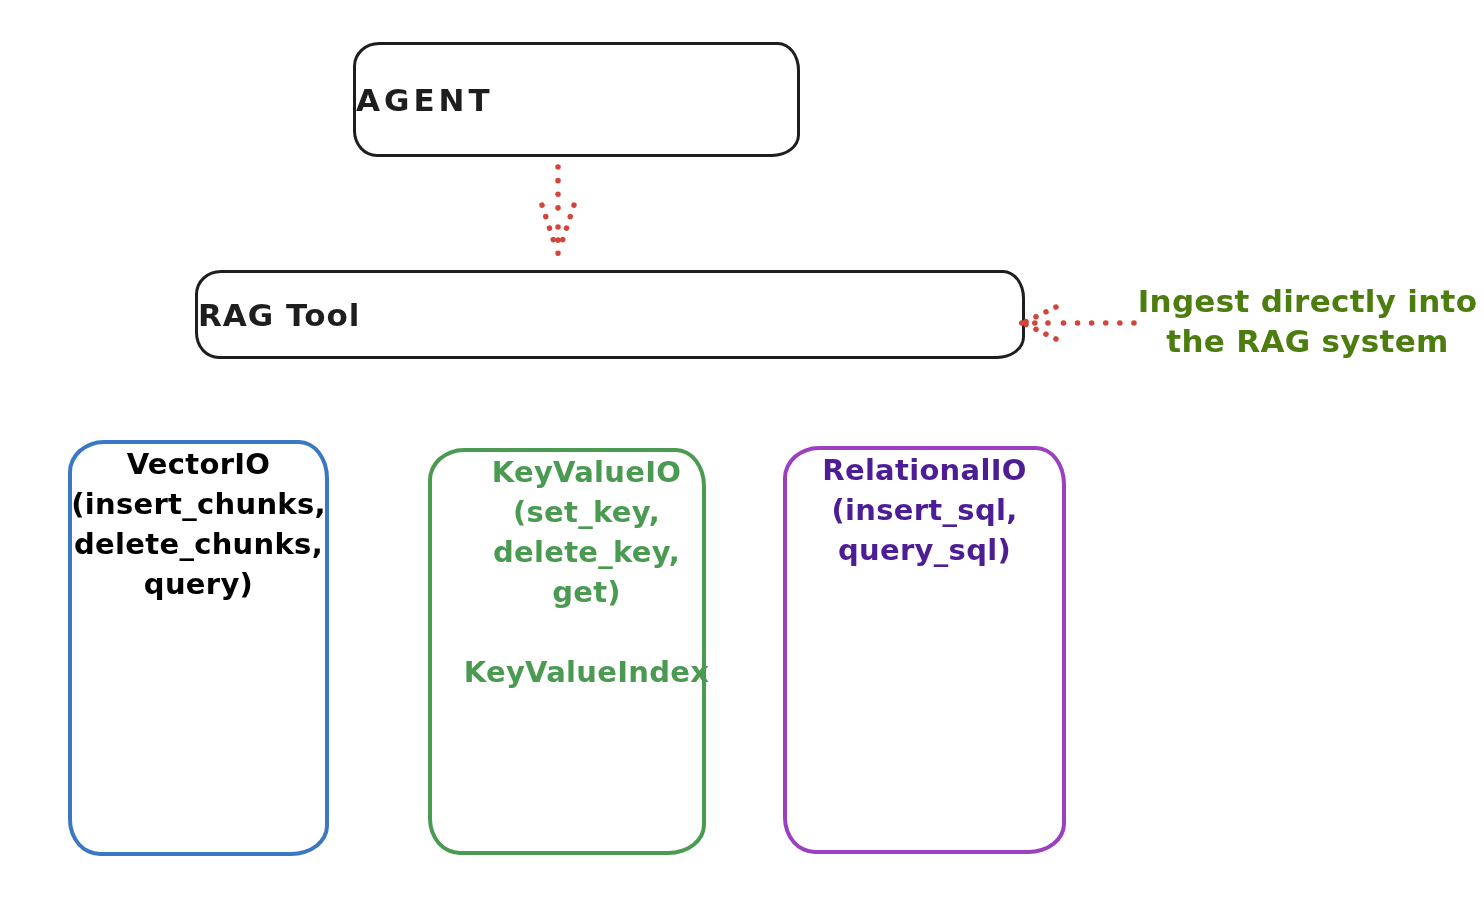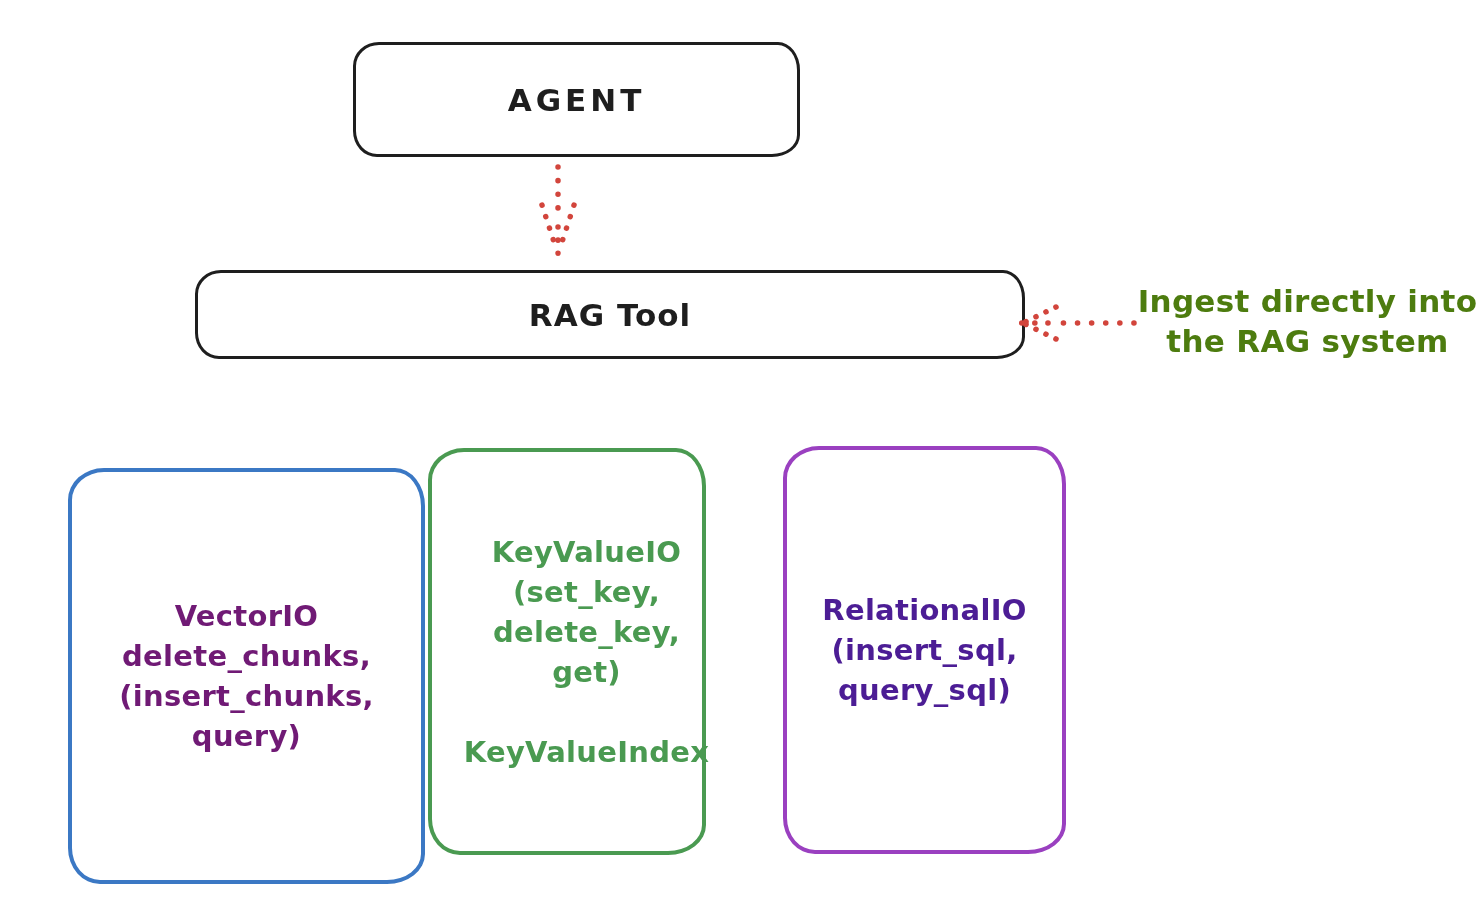--- a/index.html
+++ b/index.html
@@ -14,21 +14,21 @@
     background: #ffffff;
     overflow: hidden;
     font-family: "DejaVu Sans", "Liberation Sans", sans-serif;
   }
   .node {
     position: absolute;
     box-sizing: border-box;
     background: #ffffff;
     display: flex;
     align-items: center;
-    justify-content: center;
+    justify-content: flex-start;
     text-align: center;
   }
   
   .node-black {
     border: 3.5px solid #1e1e1e;
     border-radius: 26px 22px 28px 24px / 24px 28px 22px 26px;
     color: #1e1e1e;
   }
   .agent-node {
     left: 353px; top: 42px;
@@ -48,24 +48,24 @@
   
   .node-color {
     border-radius: 36px 30px 38px 32px / 32px 38px 30px 36px;
     flex-direction: column;
     font-size: 29px;
     font-weight: bold;
     line-height: 40px;
     letter-spacing: 0.3px;
   }
   .vector-node {
-    left: 68px; top: 468px;
-    width: 357px; height: 416px;
+    left: 68px; top: 440px;
+    width: 261px; height: 416px;
     border: 4px solid #3b78c4;
-    color: #701a75;
+    color: #000000;
   }
   .keyvalue-node {
     left: 428px; top: 448px;
     width: 278px; height: 407px;
     border: 4px solid #4a9a51;
     color: #4a9a51;
     padding-left: 39px;
   }
   .relational-node {
     left: 783px; top: 446px;
@@ -129,22 +129,22 @@
     </g>
   </svg>
 
   <div class="annotation">
     <div>Ingest directly into</div>
     <div>the RAG system</div>
   </div>
 
   <div class="node node-color vector-node">
     <div>VectorIO</div>
+    <div>(insert_chunks,</div>
     <div>delete_chunks,</div>
-    <div>(insert_chunks,</div>
     <div>query)</div>
   </div>
 
   <div class="node node-color keyvalue-node">
     <div>KeyValueIO</div>
     <div>(set_key,</div>
     <div>delete_key, get)</div>
     <div class="index-label">KeyValueIndex</div>
   </div>
 

